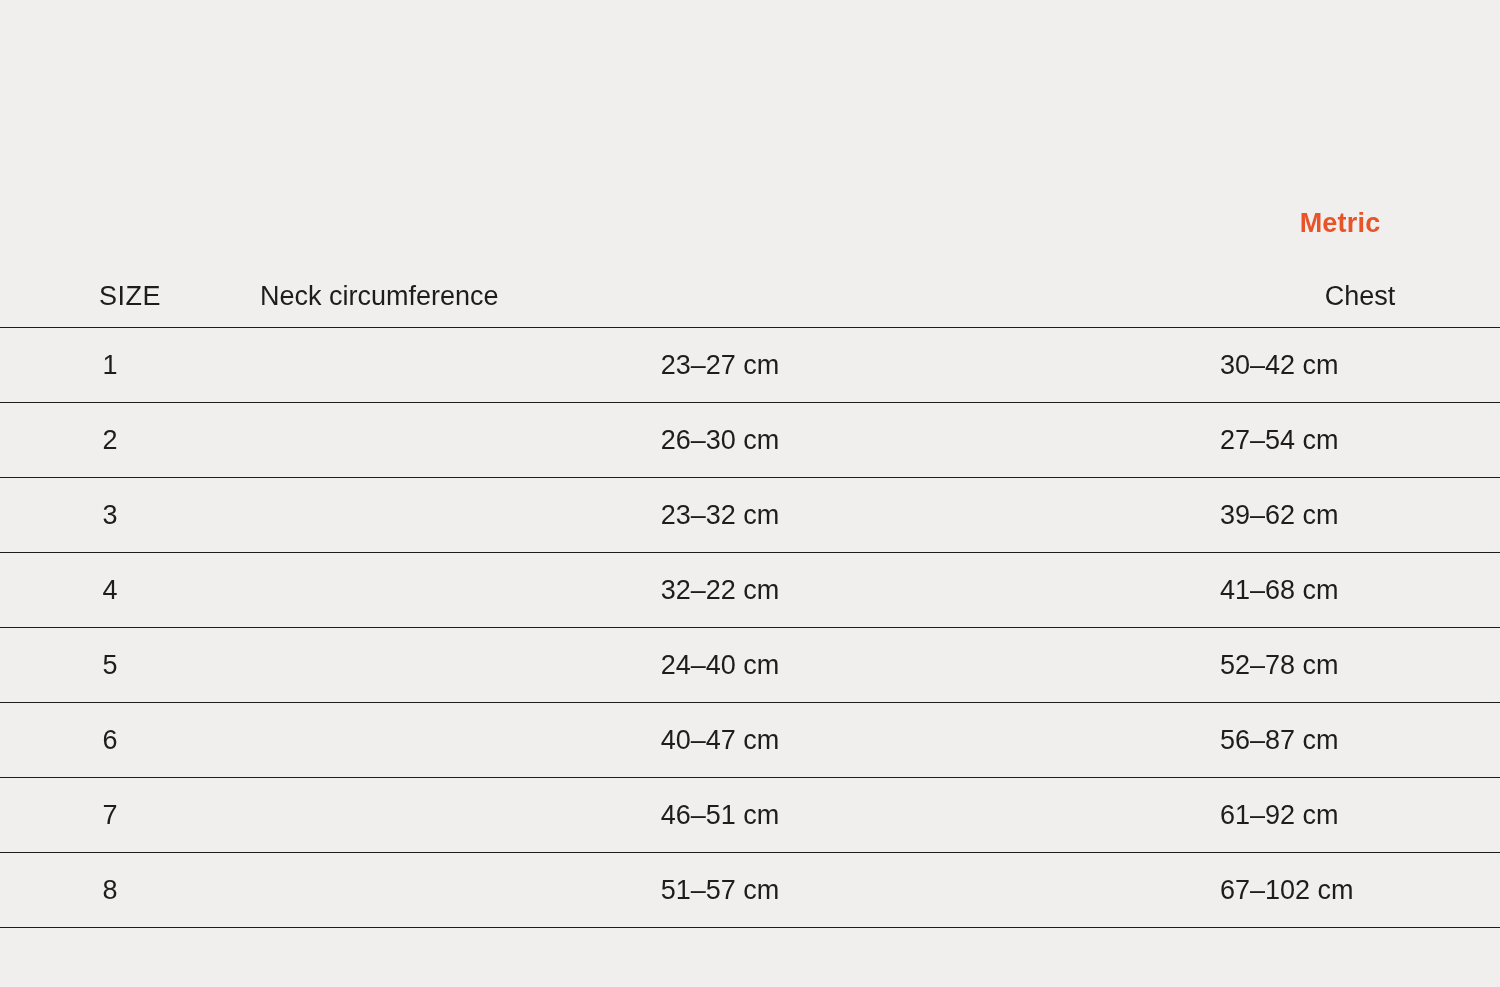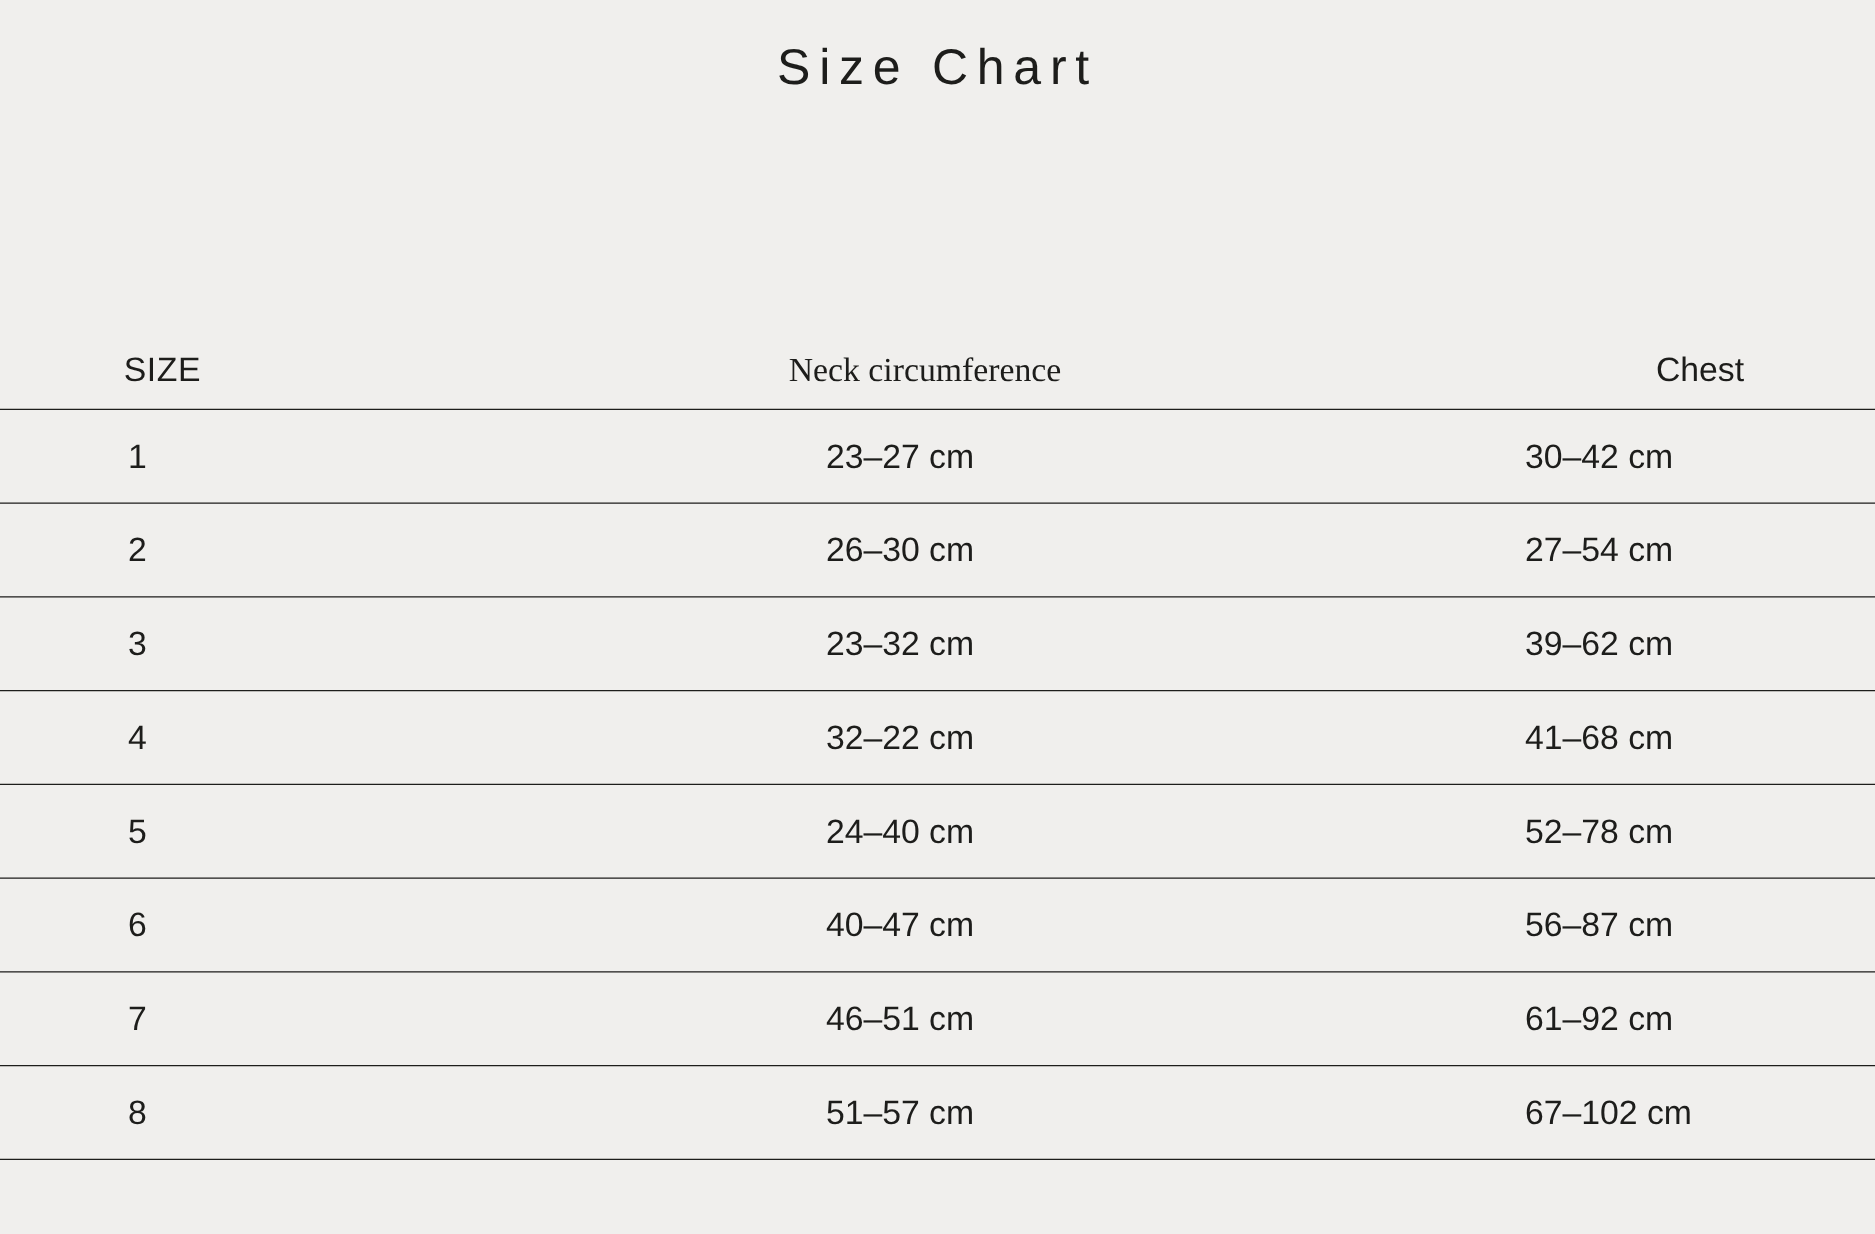--- a/index.html
+++ b/index.html
@@ -71,24 +71,23 @@
   col.c-neck { width: 1000px; }
   col.c-chest { width: 280px; }
 
   .th-size {
     text-align: center;
     font-weight: 700;
     font-size: 25px;
     letter-spacing: 0.5px;
   }
   .th-neck {
-    text-align: center;
+    text-align: left;
     font-weight: 400;
     font-size: 27px;
-    font-family: Liberation Serif, serif;
   }
   .th-chest {
     font-weight: 400;
     font-size: 27px;
     padding-right: 40px !important;
   }
   .td-size {
     text-align: center;
     font-weight: 700;
     font-size: 27px;
@@ -99,22 +98,22 @@
   .td-chest {
     text-align: left;
     padding-right: 40px !important;
   }
 </style>
 </head>
 <body>
 
 <div class="page">
 
-  <h1 class="title">Size Chart</h1>
 
+  <div class="metric-label">Metric</div>
 
   <table class="size-chart">
     <colgroup>
       <col class="c-size">
       <col class="c-neck">
       <col class="c-chest">
     </colgroup>
     <thead>
       <tr>
         <th class="th-size">SIZE</th>

